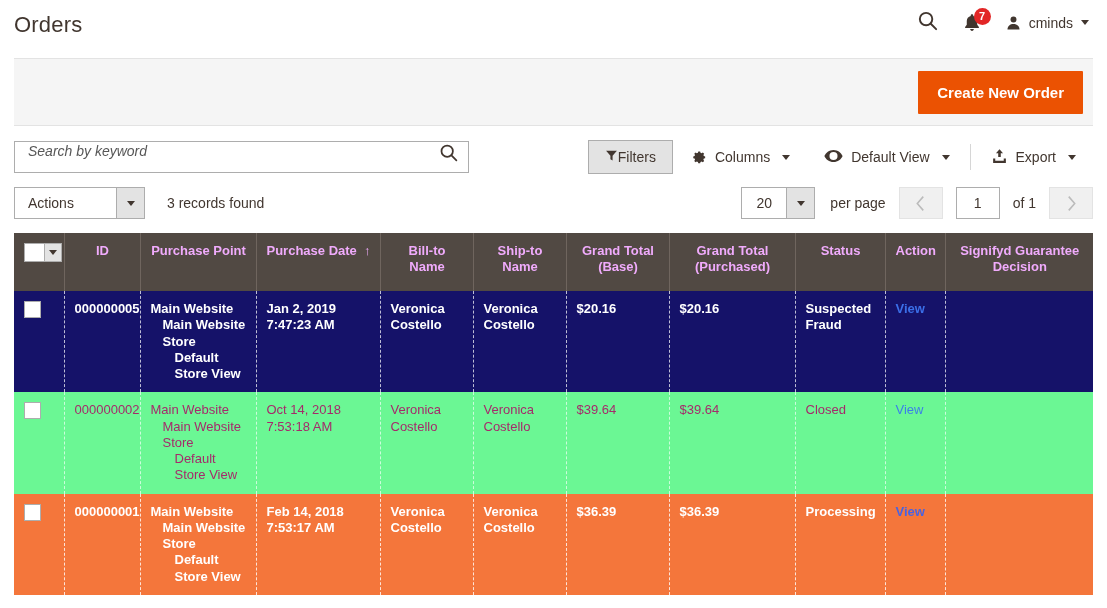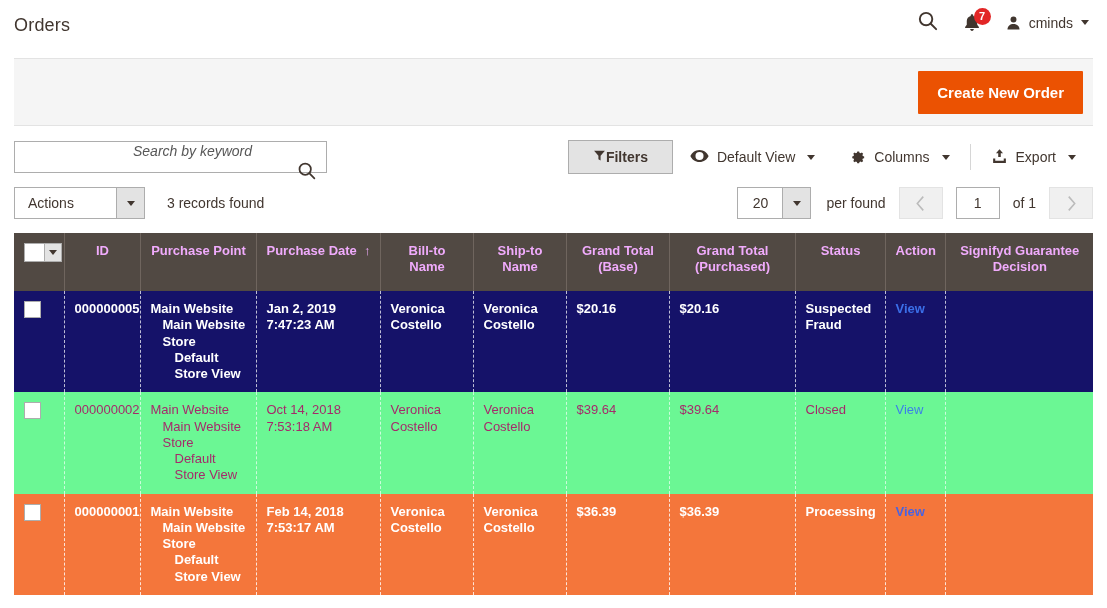--- a/index.html
+++ b/index.html
@@ -14,21 +14,21 @@
   
   .page-header {
     height: 45px;
     display: flex;
     align-items: center;
     justify-content: space-between;
     padding: 0 14px 0 14px;
     background: #ffffff;
   }
   .page-title {
-    font-size: 18px;
+    font-size: 22px;
     color: #41362f;
     font-weight: 400;
     letter-spacing: .2px;
     line-height: 1;
     padding-top: 4px;
   }
   .header-right {
     display: flex;
     align-items: center;
     gap: 22px;
@@ -87,51 +87,50 @@
 
   
   .grid-toolbar {
     margin: 14px 14px 0 14px;
     display: flex;
     align-items: center;
     justify-content: space-between;
     height: 34px;
   }
   .search-box {
-    width: 313px;
+    width: 455px;
     height: 32px;
     border: 1px solid #adadad;
     display: flex;
-    align-items: flex-end;
+    align-items: flex-start;
     background: #fff;
     padding: 0 9px 0 11px;
-    flex-direction: column;
   }
   .search-box input {
     flex: 1;
     border: none;
     outline: none;
     font-size: 14px;
     font-style: italic;
     color: #41362f;
     font-family: "Liberation Sans", sans-serif;
     background: transparent;
   }
   .search-box input::placeholder { color: #575757; font-style: italic; opacity: 1; }
 
   .toolbar-right { display: flex; align-items: center; }
   .btn-filters {
     display: flex; align-items: center; gap: 0;
     background: #e3e3e3;
     border: 1px solid #adadad;
-    padding: 8px 24px;
+    padding: 8px 16px;
     font-size: 14px;
     color: #41362f;
     cursor: pointer;
-    font-weight: 700;
+    font-weight: 400;
   }
   .tb-item {
     display: flex; align-items: center; gap: 8px;
     padding: 0 17px;
     font-size: 14px;
     color: #41362f;
     cursor: pointer;
     height: 26px;
   }
   .tb-sep { width: 1px; height: 26px; background: #d6d6d6; margin: 0 3px; }
@@ -326,36 +325,36 @@
       <span>
         <svg width="13" height="13" viewBox="0 0 24 24" fill="#41362f">
             <path d="M2 3h20l-8 9.3V21l-4-2.2v-6.5z"></path>
           </svg>
       </span>
       <span>Filters</span>
     </div>
 
     <div class="tb-item">
       <span>
+        <svg width="17" height="17" viewBox="0 0 24 24" fill="#41362f">
+          <path d="M12 8.2a3.8 3.8 0 1 0 0 7.6 3.8 3.8 0 0 0 0-7.6zm9.4 5.1l-1.9-.5a7.6 7.6 0 0 0-.6-1.6l1.1-1.7-1.9-1.9-1.7 1.1a7.6 7.6 0 0 0-1.6-.6l-.5-1.9h-2.6l-.5 1.9c-.6.1-1.1.3-1.6.6L7.9 7.6 6 9.5l1.1 1.7c-.3.5-.5 1-.6 1.6l-1.9.5v2.6l1.9.5c.1.6.3 1.1.6 1.6L6 19.7l1.9 1.9 1.7-1.1c.5.3 1 .5 1.6.6l.5 1.9h2.6l.5-1.9c.6-.1 1.1-.3 1.6-.6l1.7 1.1 1.9-1.9-1.1-1.7c.3-.5.5-1 .6-1.6l1.9-.5z"></path>
+        </svg>
+      </span>
+      <span>Columns</span>
+      <span class="caret-tb"></span>
+    </div>
+
+    <div class="tb-item">
+      <span>
         <svg width="19" height="14" viewBox="0 0 24 17" fill="#41362f">
           <path d="M12 .8C6.6.8 2.2 4.3.5 8.5c1.7 4.2 6.1 7.7 11.5 7.7s9.8-3.5 11.5-7.7C21.8 4.3 17.4.8 12 .8zm0 12.8a5.1 5.1 0 1 1 0-10.2 5.1 5.1 0 0 1 0 10.2z"></path>
           <circle cx="12" cy="8.5" r="2.9" fill="#fff"></circle>
         </svg>
       </span>
       <span>Default View</span>
-      <span class="caret-tb"></span>
-    </div>
-
-    <div class="tb-item">
-      <span>
-        <svg width="17" height="17" viewBox="0 0 24 24" fill="#41362f">
-          <path d="M12 8.2a3.8 3.8 0 1 0 0 7.6 3.8 3.8 0 0 0 0-7.6zm9.4 5.1l-1.9-.5a7.6 7.6 0 0 0-.6-1.6l1.1-1.7-1.9-1.9-1.7 1.1a7.6 7.6 0 0 0-1.6-.6l-.5-1.9h-2.6l-.5 1.9c-.6.1-1.1.3-1.6.6L7.9 7.6 6 9.5l1.1 1.7c-.3.5-.5 1-.6 1.6l-1.9.5v2.6l1.9.5c.1.6.3 1.1.6 1.6L6 19.7l1.9 1.9 1.7-1.1c.5.3 1 .5 1.6.6l.5 1.9h2.6l.5-1.9c.6-.1 1.1-.3 1.6-.6l1.7 1.1 1.9-1.9-1.1-1.7c.3-.5.5-1 .6-1.6l1.9-.5z"></path>
-        </svg>
-      </span>
-      <span>Columns</span>
       <span class="caret-tb"></span>
     </div>
 
     <div class="tb-sep"></div>
 
     <div class="tb-item">
       <span>
         <svg width="17" height="16" viewBox="0 0 24 22" fill="#41362f">
           <path d="M12 1.5l5 5.5h-3.2v5.4h-3.6V7H7z"></path>
           <path d="M3 14.5h3v3.2h12v-3.2h3V21H3z"></path>
@@ -380,21 +379,21 @@
     <span class="records-found">3 records found</span>
   </div>
 
   <div class="controls-right">
     <div class="select-wrap perpage-select">
       <span class="sel-label">20</span>
       <span class="sel-arrow">
           <span class="caret-sm"></span>
         </span>
     </div>
-    <span class="perpage-label">per found</span>
+    <span class="perpage-label">per page</span>
 
     <div class="pager-btn">
       <svg width="11" height="17" viewBox="0 0 12 18" fill="none" stroke="#bbb" stroke-width="1.7">
         <polyline points="9,1.5 2.5,9 9,16.5"></polyline>
       </svg>
     </div>
     <input class="pager-input" type="text" value="1" style="">
     <span class="pager-of">of 1</span>
     <div class="pager-btn">
       <svg width="11" height="17" viewBox="0 0 12 18" fill="none" stroke="#bbb" stroke-width="1.7">

